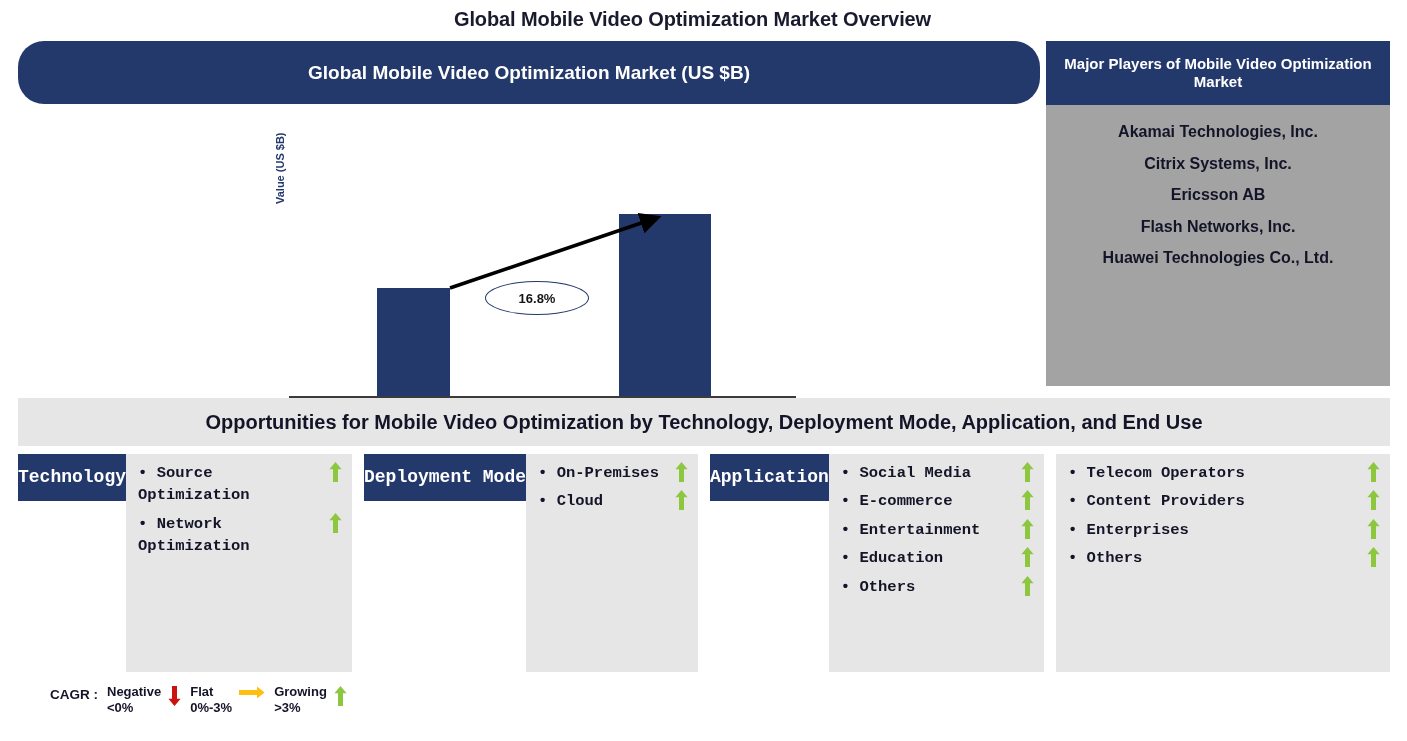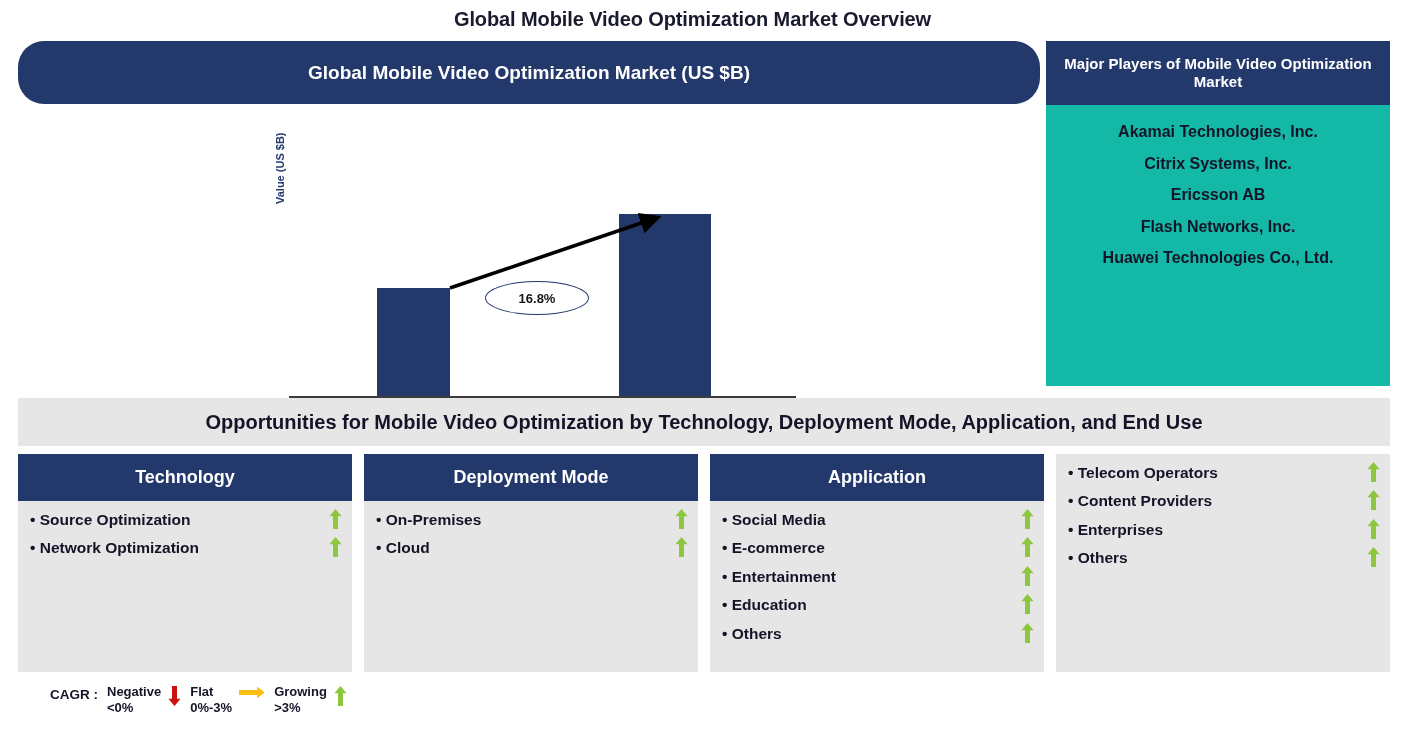--- a/index.html
+++ b/index.html
@@ -77,42 +77,42 @@
     position: absolute; left: 758px; top: 327px;
     font-size: 11px; font-weight: bold; color: #24396B;
   }
 
   
   .players-panel {
     position: absolute; left: 1046px; top: 41px; width: 344px; height: 345px;
   }
   .players-panel .panel-header { height: 64px; font-size: 15px; padding: 0 12px; }
   .players-body {
-    background: #14b8a6; height: 281px; padding: 18px 8px 10px;
+    background: #a3a3a3; height: 281px; padding: 18px 8px 10px;
     display: flex; flex-direction: column; justify-content: flex-start; gap: 14px;
   }
   .player-item {
     text-align: center; font-size: 16px; font-weight: bold; color: #141428;
     line-height: 1.1;
   }
 
   
   .opp-banner {
     position: absolute; left: 18px; top: 398px; width: 1372px; height: 48px;
     background: #E6E6E6;
     display: flex; align-items: center; justify-content: center;
     font-size: 20px; font-weight: bold; color: #141428;
   }
 
   
   .categories {
     position: absolute; left: 18px; top: 454px; width: 1372px; height: 218px;
     display: flex; gap: 12px;
   }
-  .cat-col { flex: 1; display: flex; flex-direction: column; }
+  .cat-col { flex: 1; display: flex; flex-direction: row; font-family: Liberation Mono, monospace; }
   .cat-col .panel-header { height: 47px; font-size: 18px; }
   .cat-body {
     background: #E6E6E6; flex: 1; padding: 8px 10px 8px 12px;
   }
   .cat-item {
     display: flex; align-items: flex-start; justify-content: space-between;
     margin-bottom: 6px; gap: 12px;
   }
   .cat-item-text {
     font-size: 15.5px; font-weight: bold; color: #141428; line-height: 1.45;

